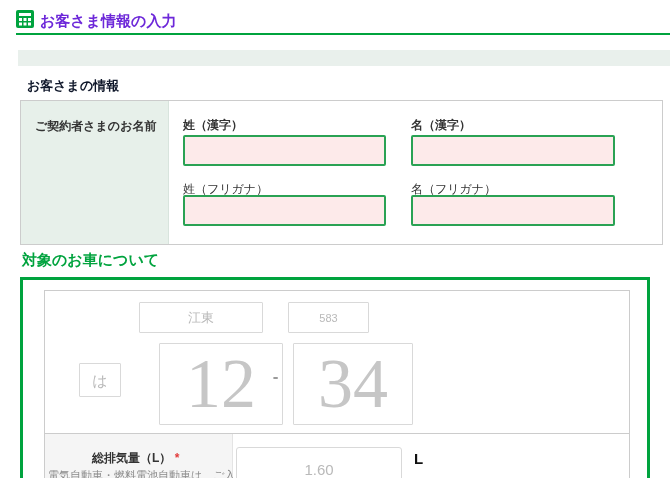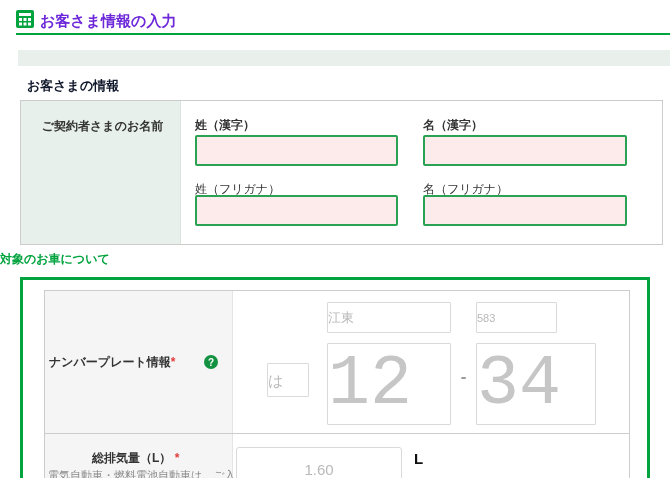--- a/index.html
+++ b/index.html
@@ -11,58 +11,58 @@
   .hd-title{position:absolute;left:40px;top:12px;font-size:15px;font-weight:bold;color:#6d28d9;}
   .hd-underline{position:absolute;left:16px;top:33px;width:654px;height:2px;background:#00a33e;}
 
   
   .band{position:absolute;left:18px;top:50px;width:652px;height:16px;background:#e9f0ec;}
 
   
   .cust-heading{position:absolute;left:27px;top:77px;font-size:13px;font-weight:bold;color:#0f172a;}
   .t1{position:absolute;left:20px;top:100px;width:643px;height:145px;border:1px solid #cccccc;
       box-sizing:border-box;display:flex;background:#fff;}
-  .t1-label{width:160px;background:#e7f0ea;border-right:1px solid #d8e4dd;box-sizing:border-box;
-      padding:17px 10px 0 14px;font-size:12px;font-weight:bold;color:#333;text-align:center;}
+  .t1-label{width:148px;background:#e7f0ea;border-right:1px solid #d8e4dd;box-sizing:border-box;
+      padding:17px 10px 0 14px;font-size:12px;font-weight:bold;color:#333;}
   .t1-fields{flex:1;position:relative;}
   .f-label{position:absolute;font-size:12px;color:#333;}
   .f-label.c1{left:14px;} .f-label.c2{left:242px;}
   .f-label.r1{top:16px;font-weight:bold;}  .f-label.r2{top:80px;}
   .pink-input{position:absolute;height:31px;box-sizing:border-box;background:#fdeaea;
       border:2px solid #2aa254;border-radius:2px;padding:0 6px;font-size:13px;color:#333;outline:none;}
   .pink-input.c1{left:14px;width:203px;} .pink-input.c2{left:242px;width:204px;}
   .pink-input.r1{top:34px;} .pink-input.r2{top:94px;}
 
   
-  .car-heading{position:absolute;left:0;top:251px;font-size:12px;font-weight:bold;color:#00a33e;}
+  .car-heading{position:absolute;left:22px;top:251px;font-size:15px;font-weight:bold;color:#00a33e;}
   .greenbox{position:absolute;left:20px;top:277px;width:630px;height:210px;box-sizing:border-box;
       border:3px solid #00a33e;border-bottom:none;background:#fff;}
   .itable{position:absolute;left:44px;top:290px;width:586px;height:195px;box-sizing:border-box;
       border:1px solid #cccccc;border-bottom:none;display:flex;flex-direction:column;background:#fff;}
   .irow1{height:142px;display:flex;border-bottom:1px solid #cccccc;}
   .irow2{flex:1;display:flex;}
   .icell-label{width:188px;background:#f5f5f5;border-right:1px solid #e4e4e4;box-sizing:border-box;
       position:relative;}
   .icell-field{flex:1;position:relative;background:#fff;}
   .irow1 .icell-label{display:flex;align-items:center;padding-left:4px;}
   .row-label{font-size:12px;font-weight:bold;color:#333;}
   .req{color:#e23b3b;font-size:12px;font-weight:bold;}
   .help{position:absolute;right:14px;top:50%;transform:translateY(-50%);width:14px;height:14px;
       border-radius:50%;background:#149242;color:#fff;font-size:10px;font-weight:bold;
       display:flex;align-items:center;justify-content:center;cursor:pointer;}
   .plate-input{position:absolute;box-sizing:border-box;border:1px solid #d9d9d9;border-radius:1px;
-      background:#fff;text-align:left;color:#555;outline:none;padding:0;}
+      background:#fff;text-align:center;color:#555;outline:none;padding:0;}
   .plate-input::placeholder{color:#b9b9b9;opacity:1;}
   .pi-region{left:94px;top:11px;width:124px;height:31px;font-size:13px;}
   .pi-class{left:243px;top:11px;width:81px;height:31px;font-size:11px;}
   .pi-kana{left:34px;top:72px;width:42px;height:34px;font-size:15px;}
-  .pi-big{top:52px;height:82px;font-size:70px;font-family:Liberation Mono, monospace;}
+  .pi-big{top:52px;height:82px;font-size:70px;font-family:Liberation Serif, serif;margin-left:20px;}
   .pi-big::placeholder{color:#c6c6c6;opacity:1;}
   .pi-num1{left:94px;width:124px;}
-  .pi-num2{left:243px;width:120px;}
+  .pi-num2{left:228px;width:120px;}
   .plate-sep{position:absolute;left:218px;top:77px;width:25px;text-align:center;font-size:17px;
       font-weight:bold;color:#9a9a9a;line-height:1;}
   .disp-labelwrap{position:absolute;left:3px;top:14px;white-space:nowrap;margin-left:44px;}
   .disp-note{position:absolute;left:3px;top:34px;font-size:11px;color:#8a8a8a;white-space:nowrap;}
   .disp-input{position:absolute;left:3px;top:13px;width:166px;height:44px;box-sizing:border-box;
       border:1px solid #d9d9d9;border-radius:3px;text-align:center;font-size:15px;color:#555;
       outline:none;background:#fff;}
   .disp-input::placeholder{color:#b9b9b9;opacity:1;}
   .disp-unit{position:absolute;left:181px;top:16px;font-size:15px;font-weight:bold;color:#111;}
 </style>
@@ -100,24 +100,20 @@
       <input class="pink-input c1 r2" type="text" style="">
       <input class="pink-input c2 r2" type="text" style="">
     </div>
   </div>
 
   <div class="car-heading">対象のお車について</div>
   <div class="greenbox"></div>
 
   <div class="itable">
     <div class="irow1">
-      <div class="icell-label">
-        <span class="row-label"><span>ナンバープレート情報</span><span class="req">*</span></span>
-        <span class="help">?</span>
-      </div>
       <div class="icell-field">
         <input class="plate-input pi-region" type="text" placeholder="江東" style="">
         <input class="plate-input pi-class" type="text" placeholder="583" style="">
         <input class="plate-input pi-kana" type="text" placeholder="は" style="">
         <input class="plate-input pi-big pi-num1" type="text" placeholder="12" style="">
         <div class="plate-sep">-</div>
         <input class="plate-input pi-big pi-num2" type="text" placeholder="34" style="">
       </div>
     </div>
     <div class="irow2">

